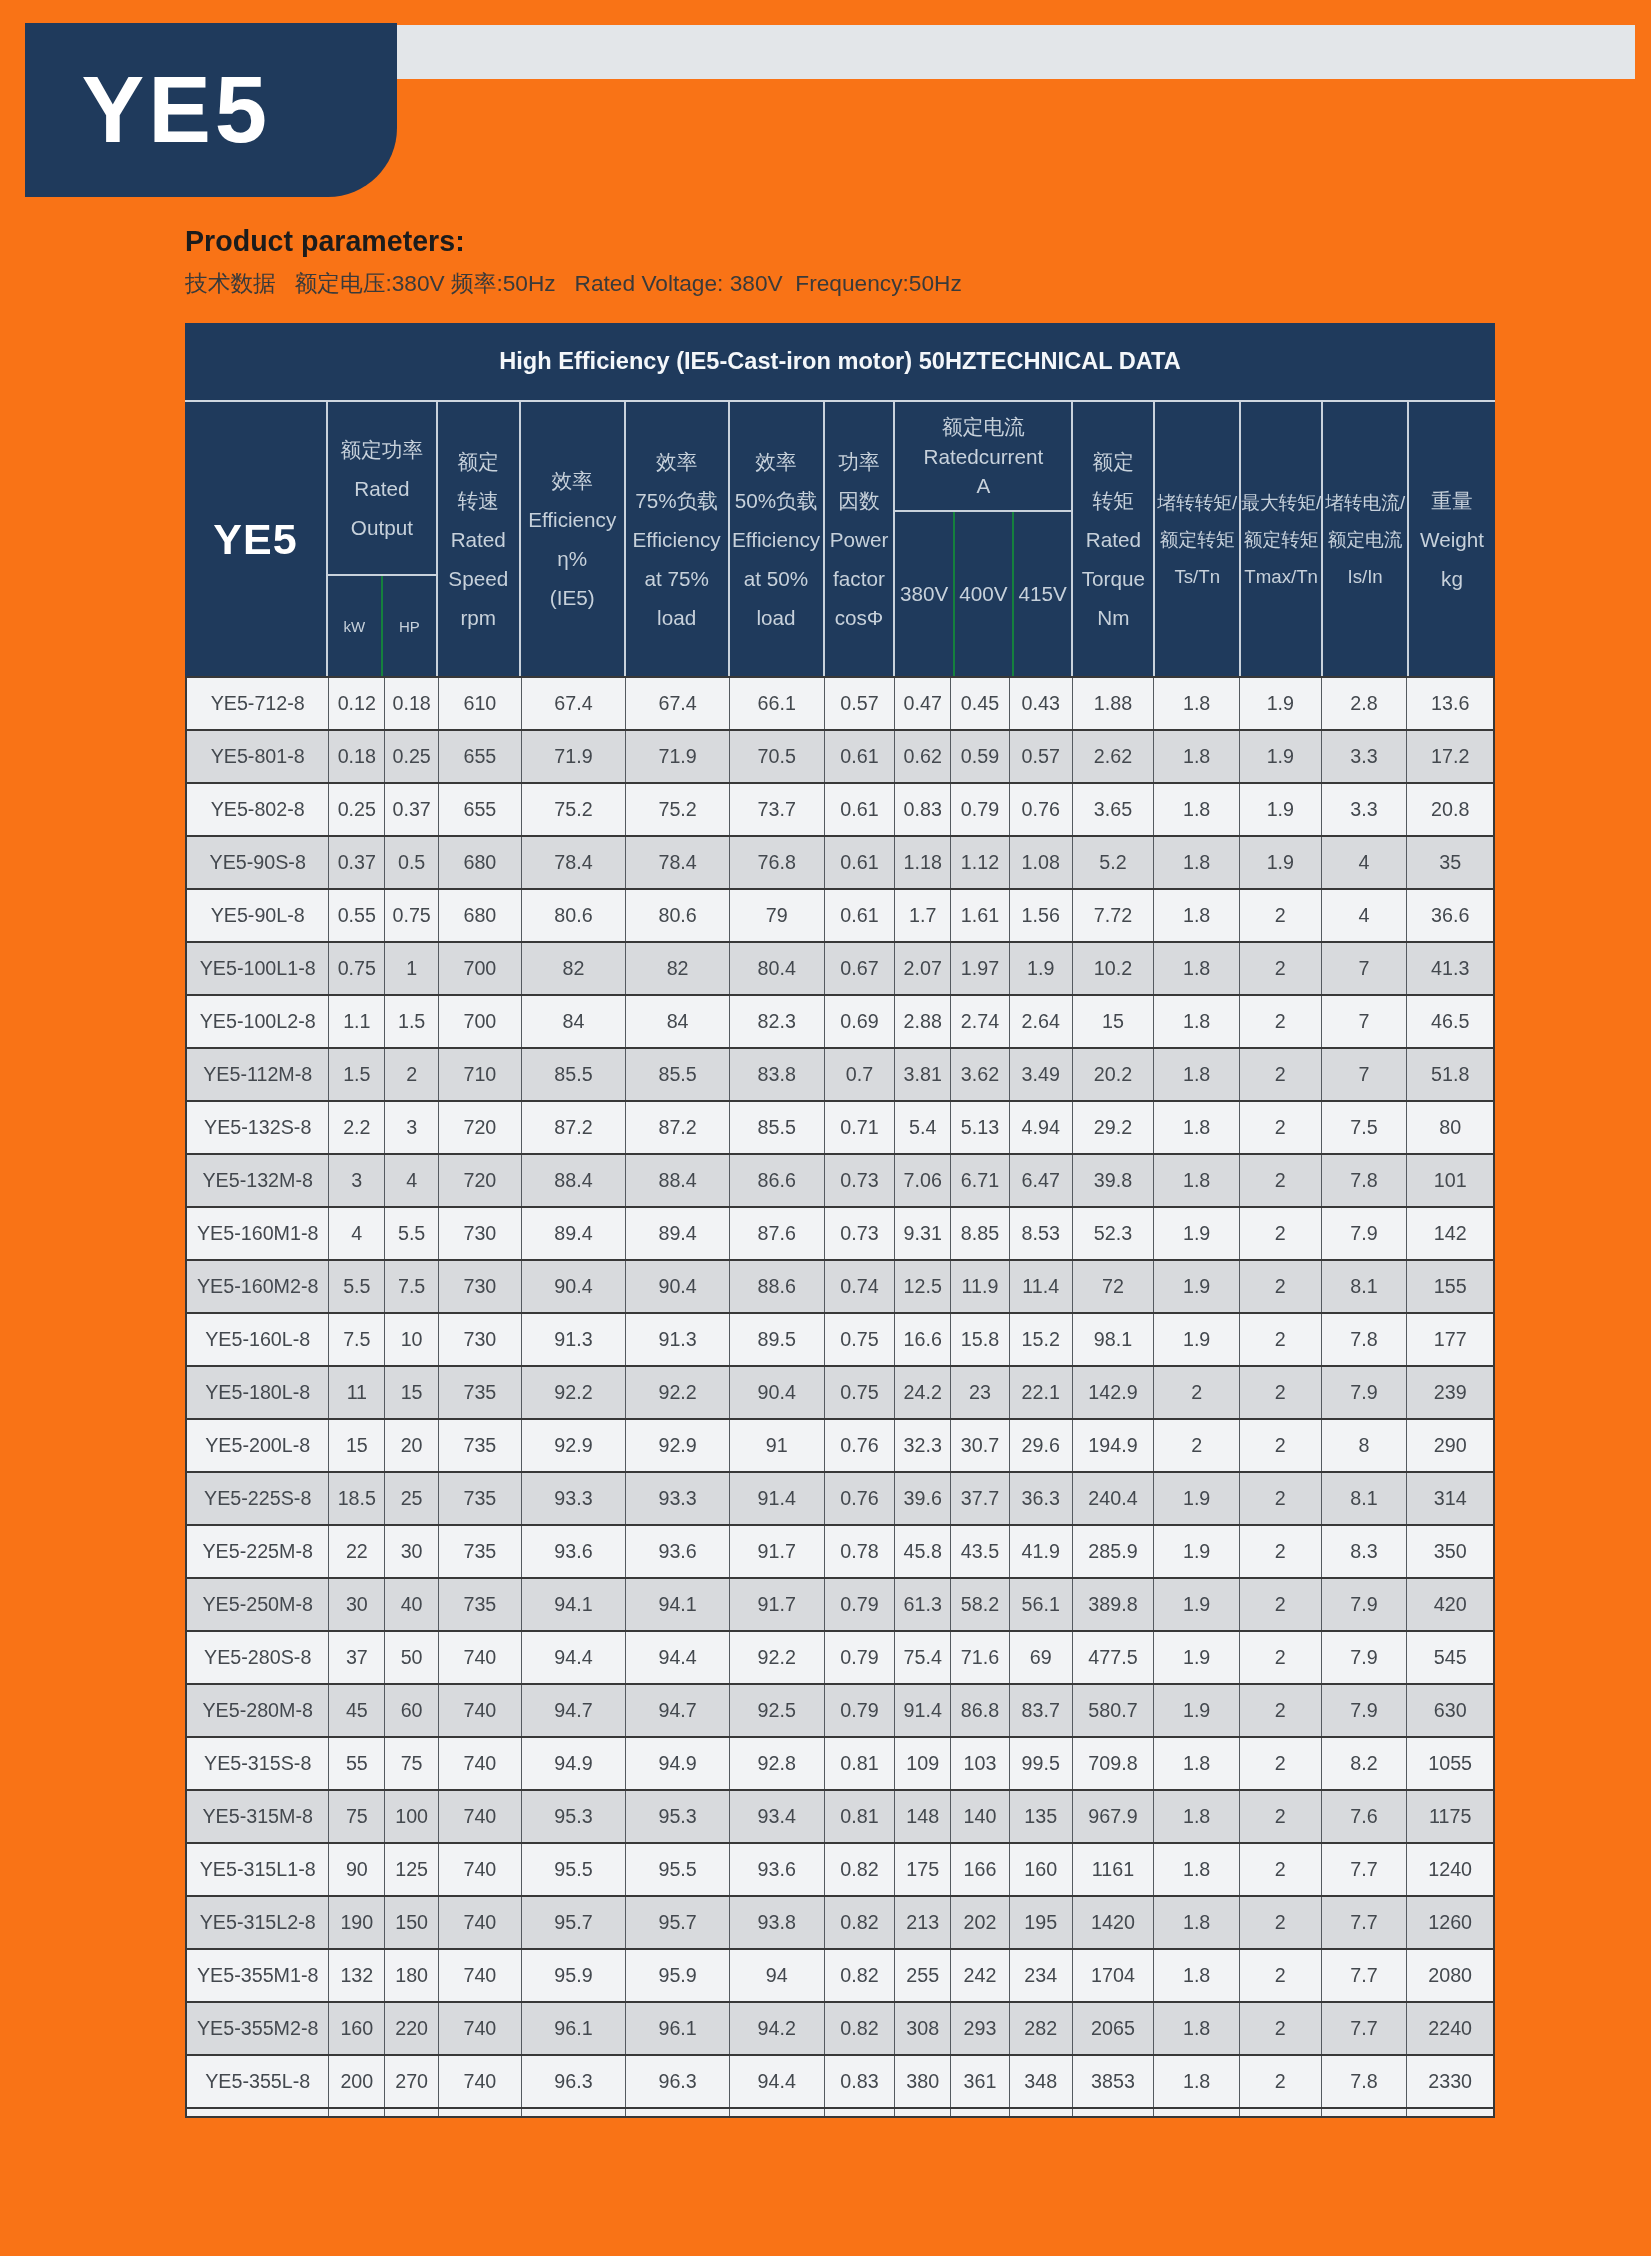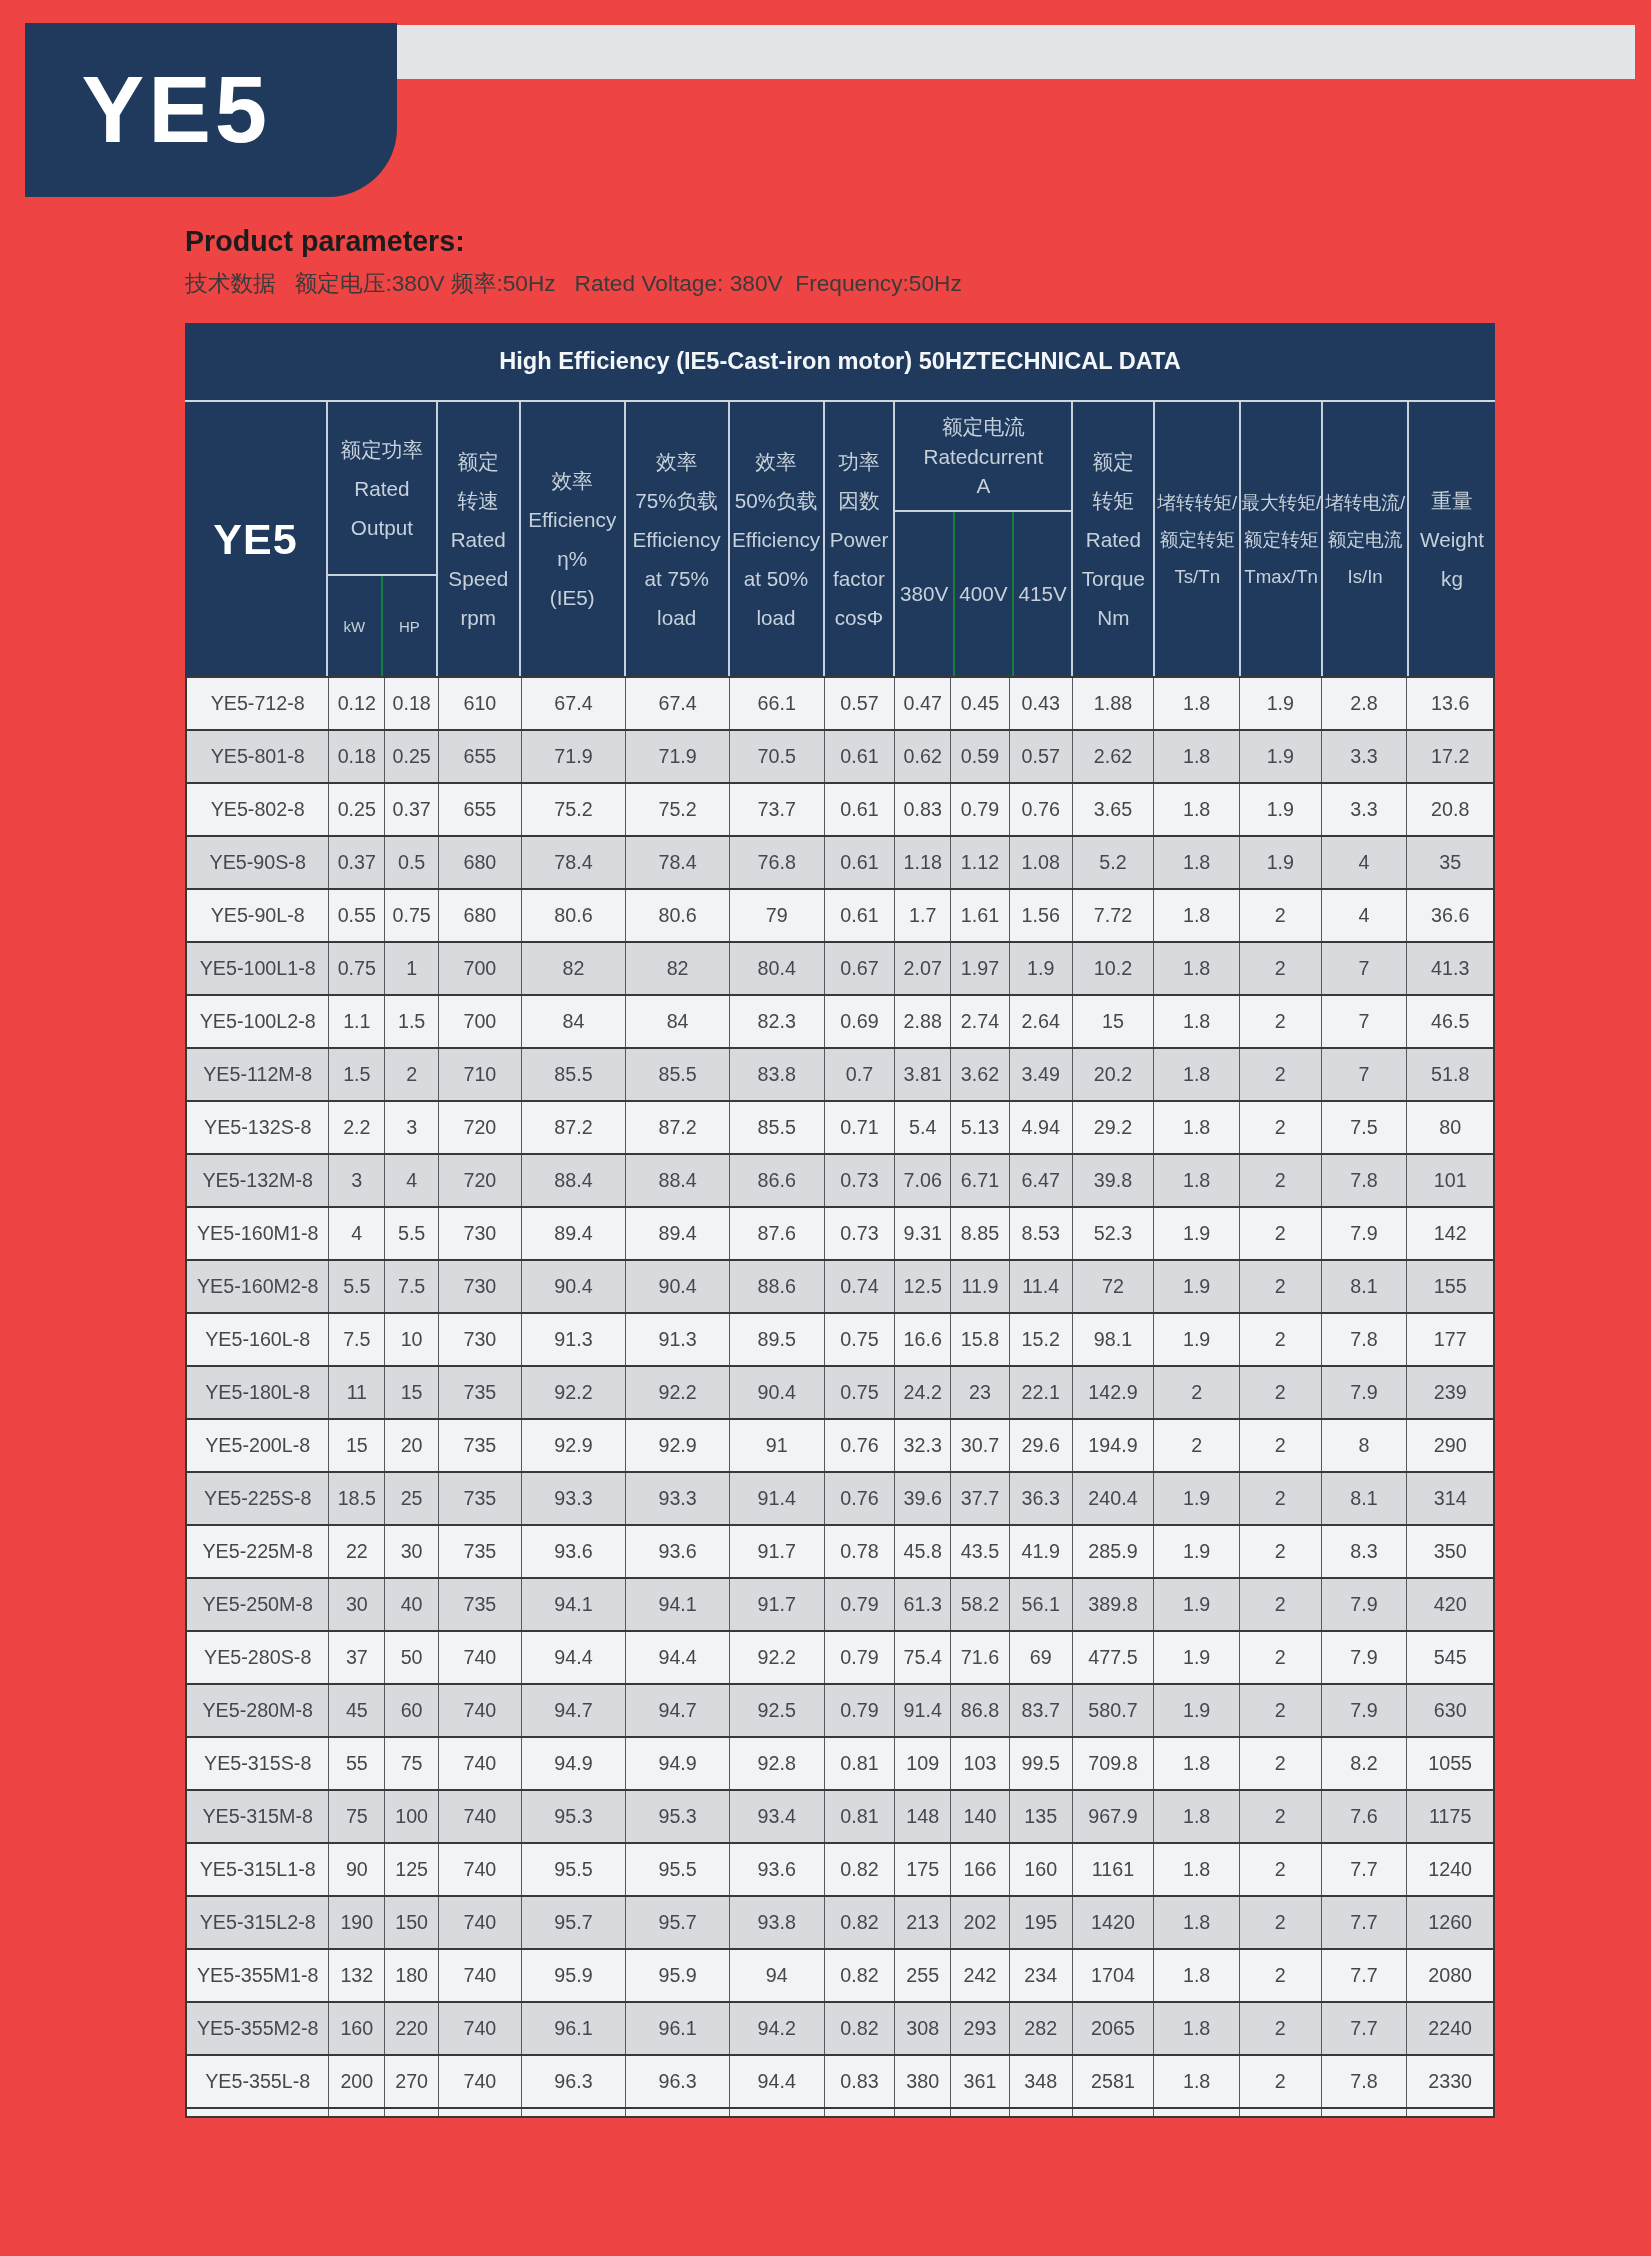--- a/index.html
+++ b/index.html
@@ -1,18 +1,18 @@
 <!DOCTYPE html>
 <html><head>
 <meta charset="utf-8">
 <style>
   * { margin:0; padding:0; box-sizing:border-box; }
   html,body { background:#ffffff; }
   .page {
-    position:relative; width:1652px; height:2257px; background:#ef4444;
+    position:relative; width:1652px; height:2257px; background:#f97316;
     font-family:"Liberation Sans", sans-serif; overflow:hidden;
   }
   
   .badge {
     position:absolute; left:24.6px; top:22.7px; width:372px; height:174px;
     background:#1f3a5c; border-radius:0 0 69px 0;
     display:flex; align-items:center; padding-left:57px;
   }
   .badge span { color:#ffffff; font-size:94px; font-weight:bold; letter-spacing:3.9px; }
   .band { position:absolute; left:397px; top:24.6px; width:1238px; height:54px; background:#e3e6e9; }
@@ -665,21 +665,21 @@
             <div class="cell c1">200</div>
             <div class="cell c2">270</div>
             <div class="cell c3">740</div>
             <div class="cell c4">96.3</div>
             <div class="cell c5">96.3</div>
             <div class="cell c6">94.4</div>
             <div class="cell c7">0.83</div>
             <div class="cell c8">380</div>
             <div class="cell c9">361</div>
             <div class="cell c10">348</div>
-            <div class="cell c11">2581</div>
+            <div class="cell c11">3853</div>
             <div class="cell c12">1.8</div>
             <div class="cell c13">2</div>
             <div class="cell c14">7.8</div>
             <div class="cell c15">2330</div>
           </div>
           <div class="trow sliver">
             <div class="cell c0"></div>
             <div class="cell c1"></div>
             <div class="cell c2"></div>
             <div class="cell c3"></div>

